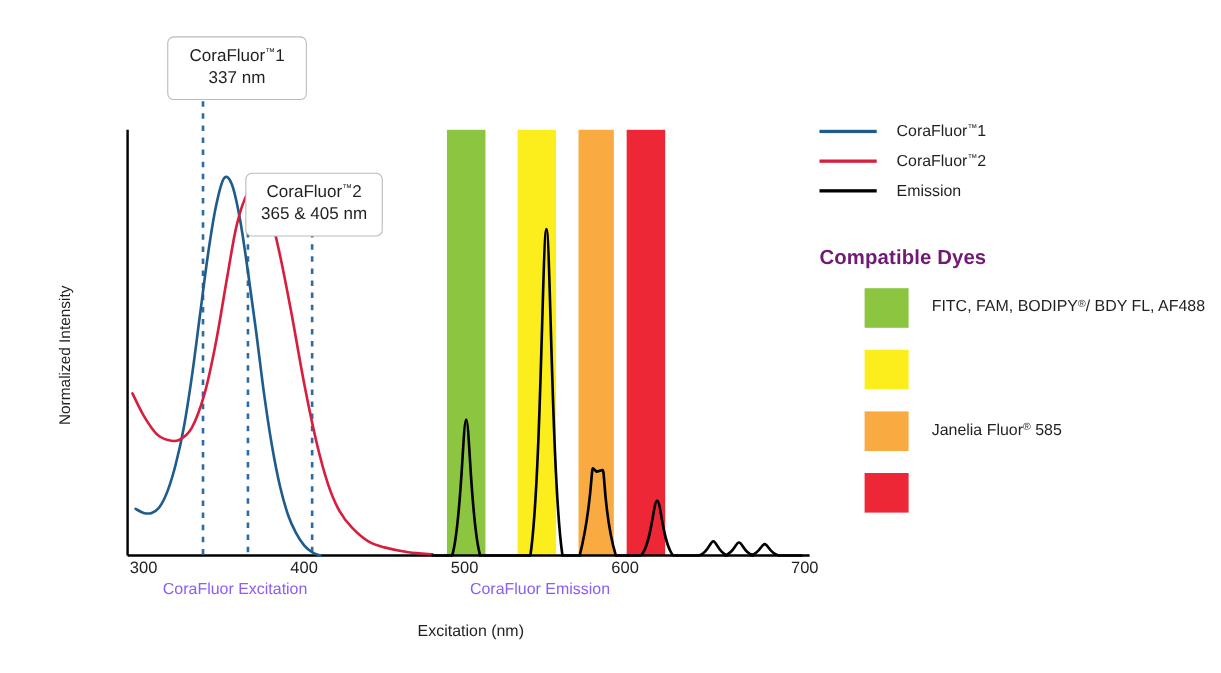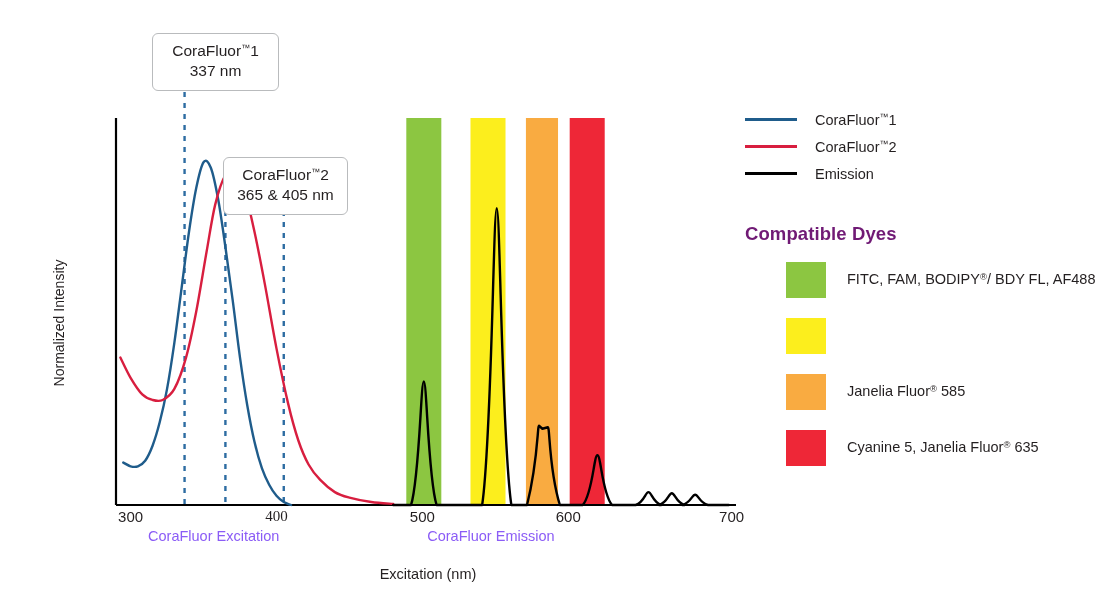--- a/index.html
+++ b/index.html
@@ -179,21 +179,21 @@
     <span class="ln">337 nm</span>
   </div>
 
   <div class="callout" id="callout-2">
     <span class="ln"><span>CoraFluor</span><sup class="tm">™</sup><span>2</span></span>
     <span class="ln">365 &amp; 405 nm</span>
   </div>
 
   <div id="xtick-holder">
       <div class="axis-tick" style="left: 84.5882px; top: 508px;">300</div>
-      <div class="axis-tick" style="left: 230.471px; top: 508px; font-family: Liberation Serif, serif;">400</div>
+      <div class="axis-tick" style="left: 230.471px; top: 508px;">400</div>
       <div class="axis-tick" style="left: 376.353px; top: 508px;">500</div>
       <div class="axis-tick" style="left: 522.235px; top: 508px;">600</div>
       <div class="axis-tick" style="left: 668.118px; top: 508px; text-align: right;">700</div>
     </div>
 
   <div class="sub-label" id="sub-left" style="left: 97.7412px; width: 200px; top: 528px;">CoraFluor Excitation</div>
   <div class="sub-label" id="sub-right" style="left: 374.918px; width: 200px; top: 528px;">CoraFluor Emission</div>
 
   <div id="xaxis-title">Excitation (nm)</div>
   <div id="yaxis-title">Normalized Intensity</div>
@@ -225,20 +225,17 @@
           <span class="dye-swatch" style="background: rgb(252, 238, 29);"></span>
         </div>
         <div class="dye-row">
           <span class="dye-swatch" style="background: rgb(249, 171, 65);"></span>
           <span class="dye-label">
             <span class="ln"><span>Janelia Fluor</span><sup class="reg">®</sup><span> 585</span></span>
           </span>
         </div>
         <div class="dye-row">
           <span class="dye-swatch" style="background: rgb(238, 39, 55);"></span>
-          <span class="dye-label">
-            <span class="ln"><span>Cyanine 5, Janelia Fluor</span><sup class="reg">®</sup><span> 635</span></span>
-          </span>
         </div>
       </div>
   </div>
 
 </div>
 
 </body></html>

